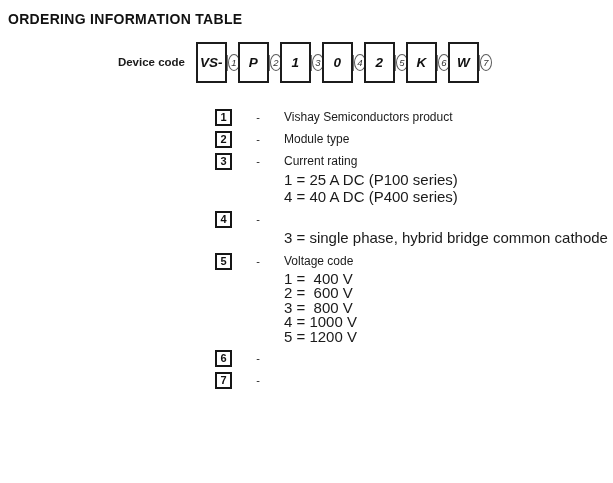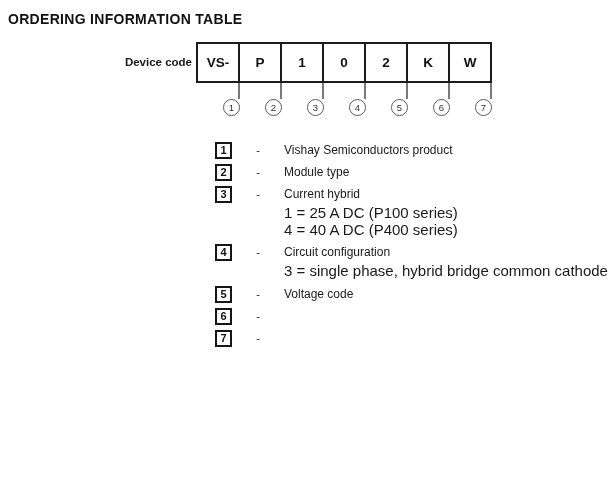--- a/index.html
+++ b/index.html
@@ -24,32 +24,33 @@
   }
   
   .section-devicecode {
     display: flex;
     align-items: flex-start;
     margin-top: 15px;
   }
   .dc-label {
     width: 196px;
     text-align: right;
-    padding-right: 4px;
+    padding-right: 11px;
     font-size: 11.5px;
     font-weight: bold;
     margin-top: 14px;
     color: #1a1a1a;
   }
   .code-strip { display: flex; }
   .code-col {
     width: 44px;
     display: flex;
-    flex-direction: column;
-    align-items: flex-end;
+    flex-direction: row;
+    align-items: center;
+    font-style: italic;
   }
   .code-col + .code-col { margin-left: -2px; }
   .code-box {
     width: 100%;
     height: 41px;
     border: 2px solid #1c1c1c;
     background: #ffffff;
     display: flex;
     align-items: center;
     justify-content: center;
@@ -187,45 +188,51 @@
         <span class="num-box">2</span>
         <span class="dash">-</span>
         <span class="legend-label">Module type</span>
       </div>
     </div>
 
     <div class="legend-item">
       <div class="legend-row">
         <span class="num-box">3</span>
         <span class="dash">-</span>
-        <span class="legend-label">Current hybrid</span>
+        <span class="legend-label">Current rating</span>
       </div>
       <div class="sublines">
         <div class="subline">1 = 25 A DC (P100 series)</div>
         <div class="subline">4 = 40 A DC (P400 series)</div>
       </div>
     </div>
 
     <div class="legend-item">
       <div class="legend-row">
         <span class="num-box">4</span>
         <span class="dash">-</span>
-        <span class="legend-label">Circuit configuration</span>
       </div>
       <div class="sublines">
         <div class="subline">3 = single phase, hybrid bridge common cathode</div>
       </div>
     </div>
 
     <div class="legend-item tight">
       <div class="legend-row">
         <span class="num-box">5</span>
         <span class="dash">-</span>
         <span class="legend-label">Voltage code</span>
       </div>
+      <div class="sublines">
+        <div class="subline">1 =  400 V</div>
+        <div class="subline">2 =  600 V</div>
+        <div class="subline">3 =  800 V</div>
+        <div class="subline">4 = 1000 V</div>
+        <div class="subline">5 = 1200 V</div>
+      </div>
     </div>
 
     <div class="legend-item">
       <div class="legend-row">
         <span class="num-box">6</span>
         <span class="dash">-</span>
       </div>
     </div>
 
     <div class="legend-item">

